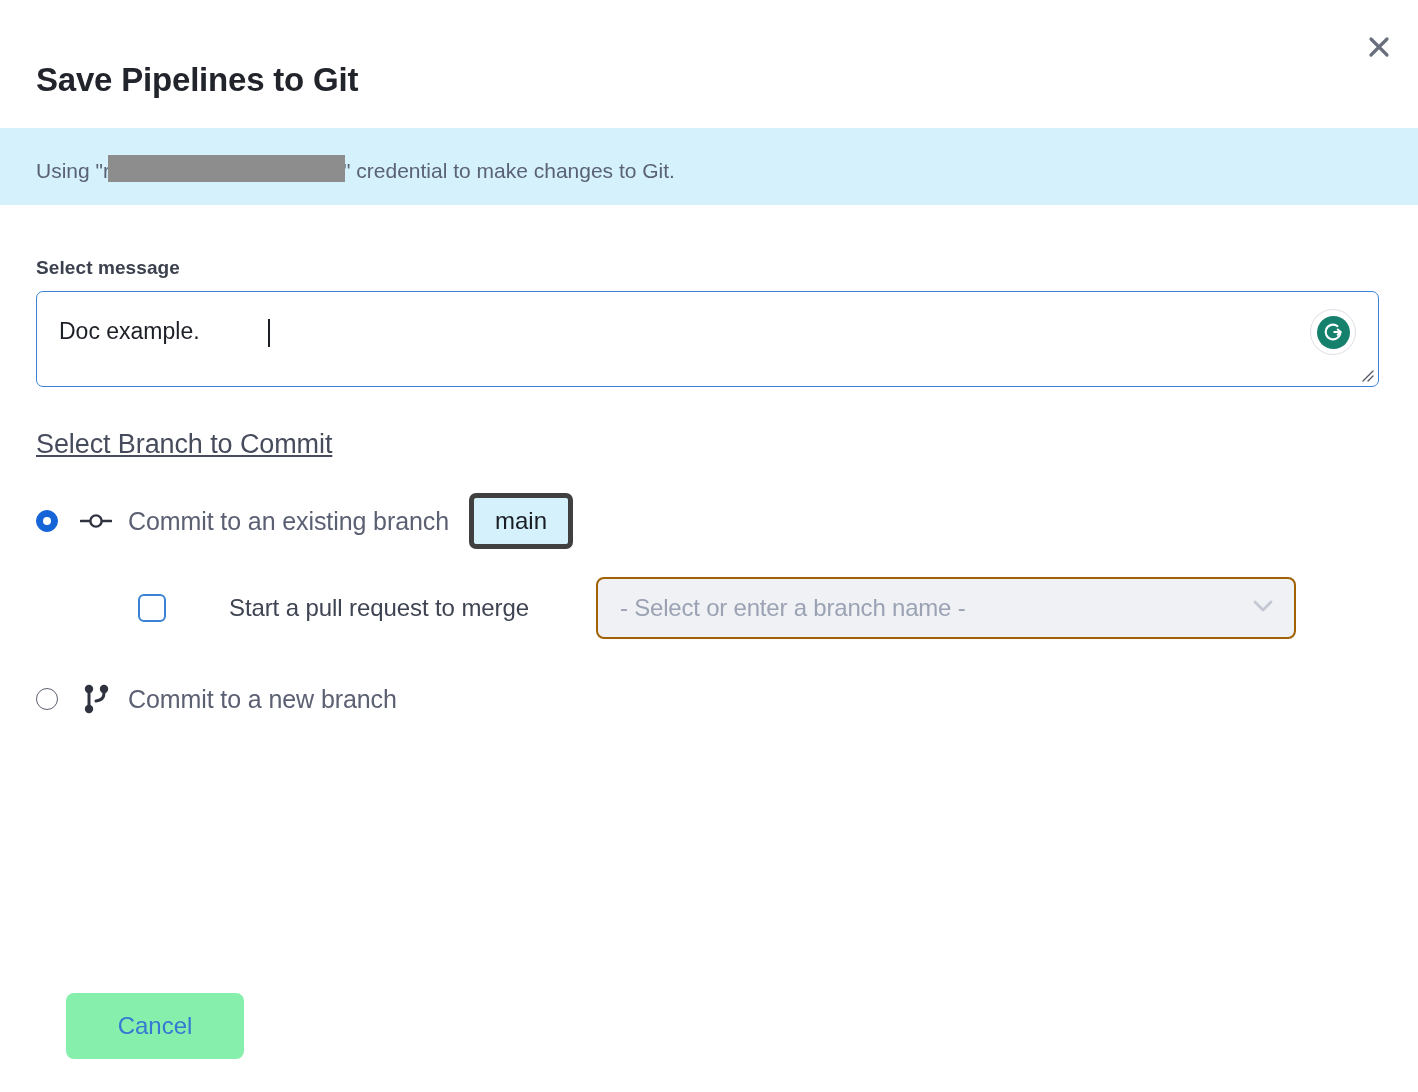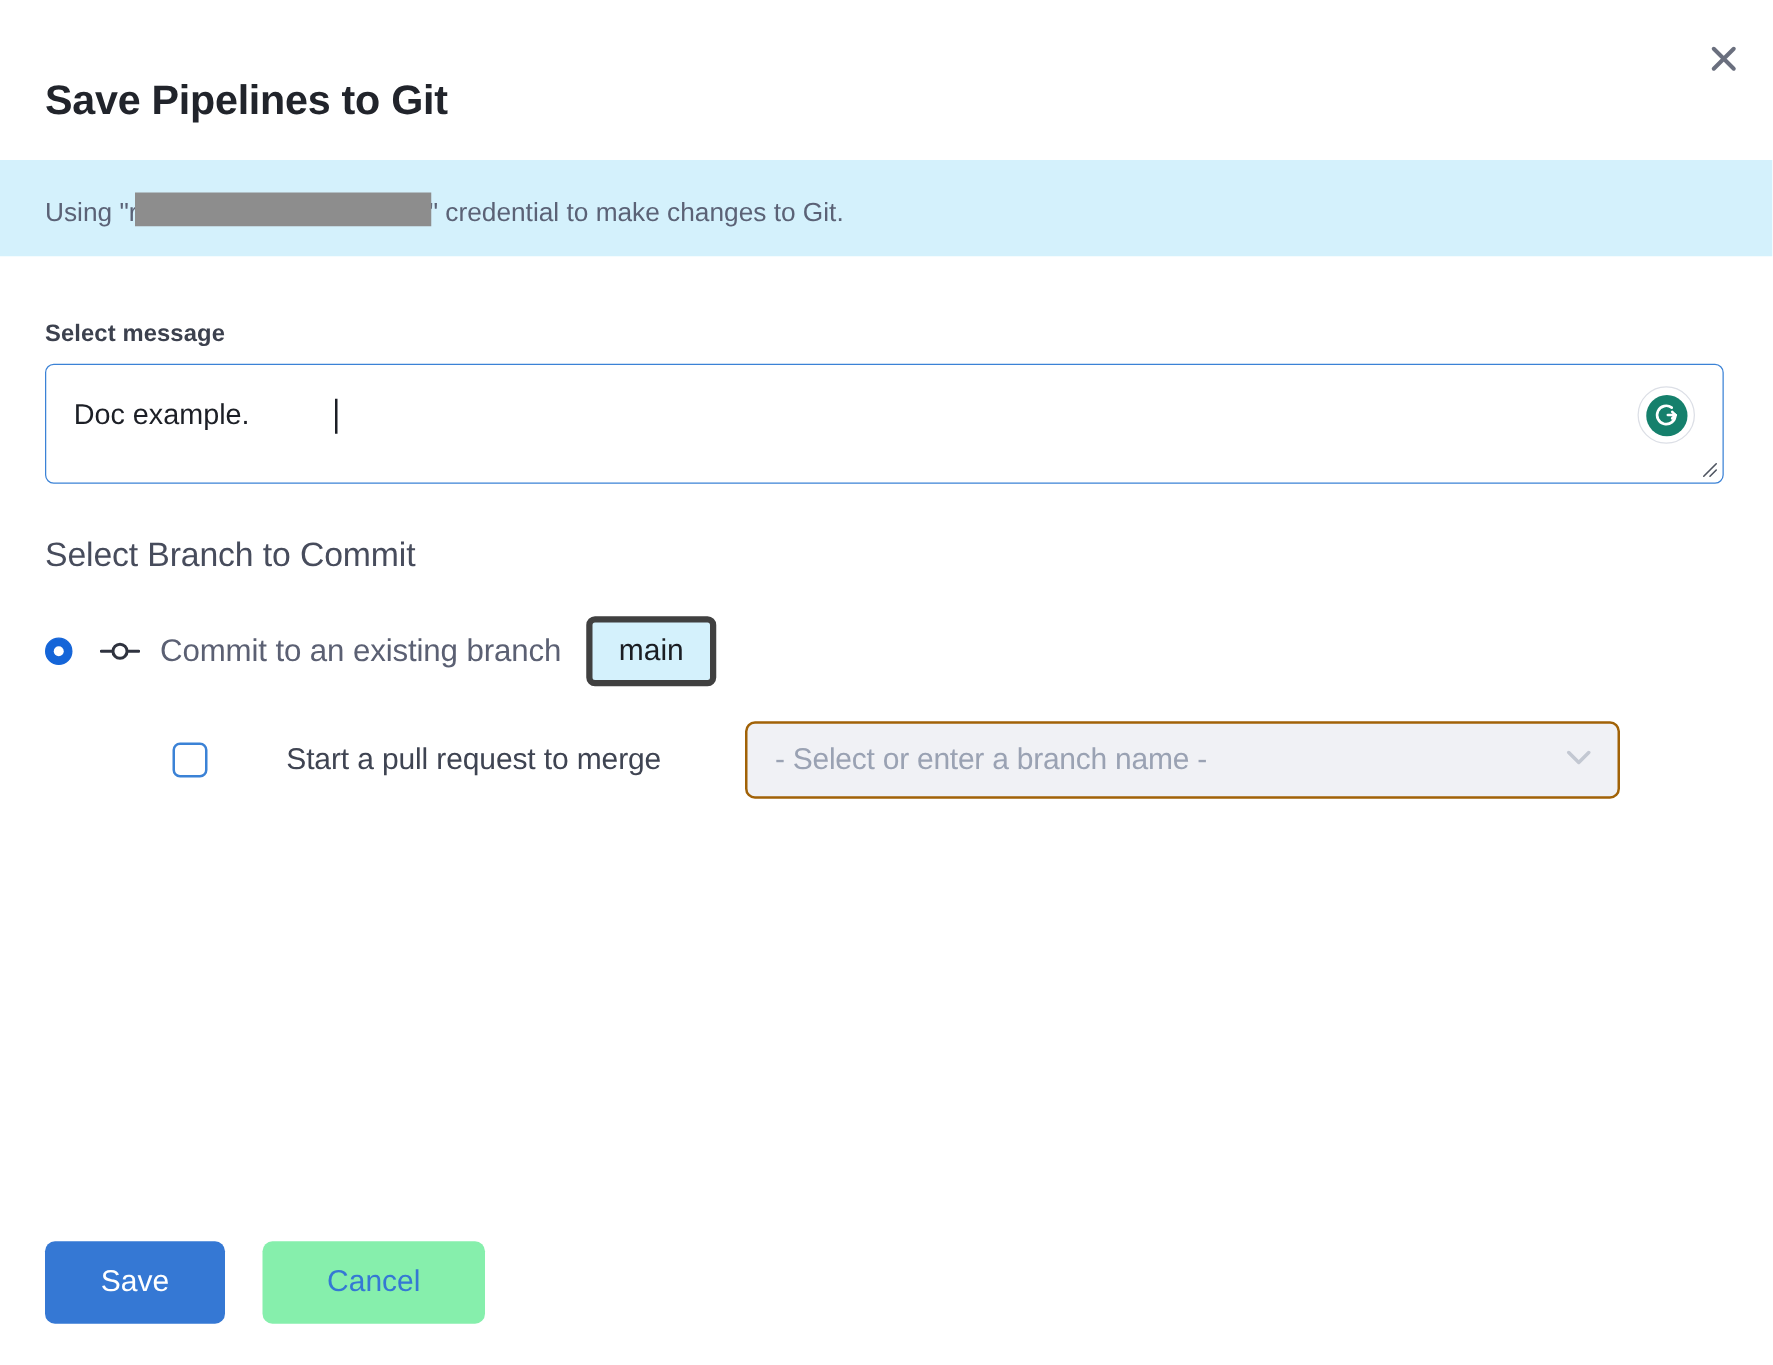--- a/index.html
+++ b/index.html
@@ -152,20 +152,21 @@
     height: 16px;
     cursor: nwse-resize;
   }
 
   
   .section-heading {
     margin-top: 42px;
     font-size: 27px;
     color: #474c5c;
     letter-spacing: -0.1px;
+    text-decoration: underline;
   }
 
   
   .radio-row {
     display: flex;
     align-items: center;
     margin-top: 33px;
   }
   .radio {
     width: 22px;
@@ -358,19 +359,31 @@
     <span class="branch-select">
       <span class="branch-select-text">- Select or enter a branch name -</span>
       <span>
         <svg width="26" height="16" viewBox="0 0 26 16" aria-hidden="true">
           <path d="M5 4 L13 12 L21 4" fill="none" stroke="#c3c8d2" stroke-width="2.8" stroke-linecap="round" stroke-linejoin="round"></path>
         </svg>
       </span>
     </span>
   </div>
 
+  <div class="radio-row" style="margin-top:44px;">
+    <span class="radio unchecked"></span>
+    <span class="row-icon">
+      <svg width="30" height="32" viewBox="0 0 30 32" aria-hidden="true">
+        <circle cx="8" cy="6" r="4.2" fill="#2f333f"></circle>
+        <circle cx="8" cy="26" r="4.2" fill="#2f333f"></circle>
+        <circle cx="23" cy="6" r="4.2" fill="#2f333f"></circle>
+        <line x1="8" y1="6" x2="8" y2="26" stroke="#2f333f" stroke-width="3"></line>
+        <path d="M23 10 Q23 17 15 18" fill="none" stroke="#2f333f" stroke-width="3" stroke-linecap="round"></path>
+      </svg>
+    </span>
+    <span class="row-label">Commit to a new branch</span>
+  </div>
 
 </div>
 
 <div class="footer">
-  <button class="btn btn-save">Save</button>
   <button class="btn btn-cancel">Cancel</button>
 </div>
 
 </body></html>

